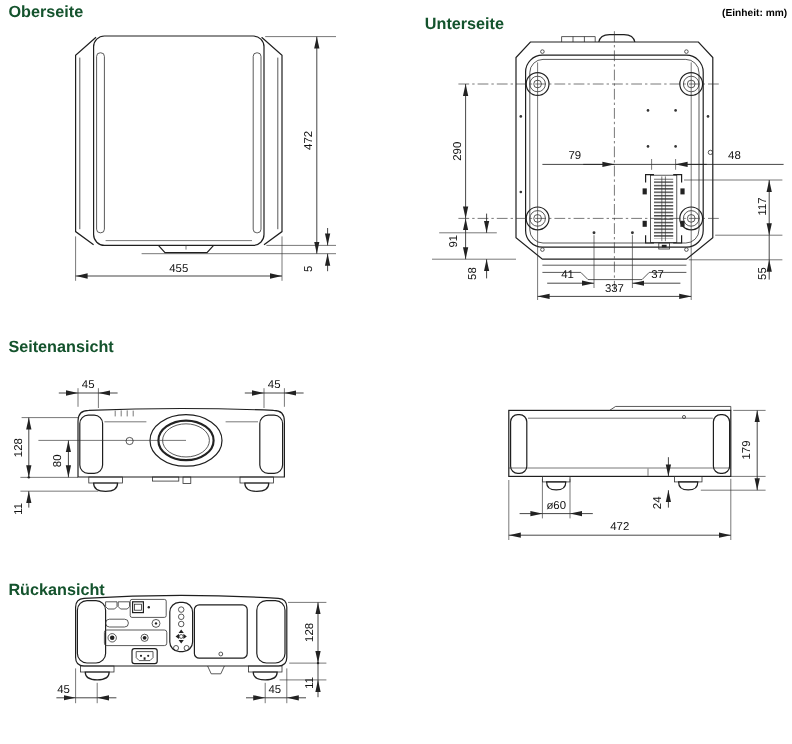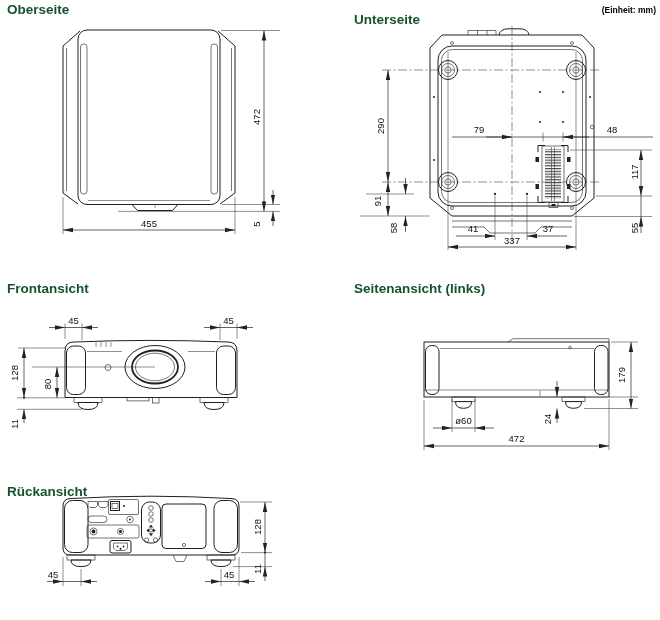--- a/index.html
+++ b/index.html
@@ -16,22 +16,21 @@
   text.l{font:9.5px "Liberation Sans",sans-serif;fill:#111;text-anchor:middle;}
 </style>
 </head>
 <body>
 
 <div id="stage">
 
   <div class="vtitle" style="left:7px;top:2px">Oberseite</div>
   <div class="vtitle" style="left:354px;top:12px">Unterseite</div>
   <div class="note" style="right:4px;top:5px">(Einheit: mm)</div>
-  <div class="vtitle" style="left:7px;top:281px">Frontansicht</div>
-  <div class="vtitle" style="left:354px;top:281px">Seitenansicht (links)</div>
+  <div class="vtitle" style="left:7px;top:281px">Seitenansicht</div>
   <div class="vtitle" style="left:7px;top:484px">Rückansicht</div>
 
   <svg width="660" height="620" viewBox="0 0 660 620">
     <defs>
       <marker id="ar" viewBox="0 0 10 6" refX="10" refY="3" markerWidth="10" markerHeight="6" markerUnits="userSpaceOnUse" orient="auto-start-reverse">
         <path d="M10 3 L0 0.8 L0 5.2 Z" fill="#222"></path>
       </marker>
       <pattern id="mesh" width="3" height="3" patternUnits="userSpaceOnUse">
         <circle cx="1.3" cy="1.3" r="0.72" fill="#3a3a3a"></circle>
       </pattern>

